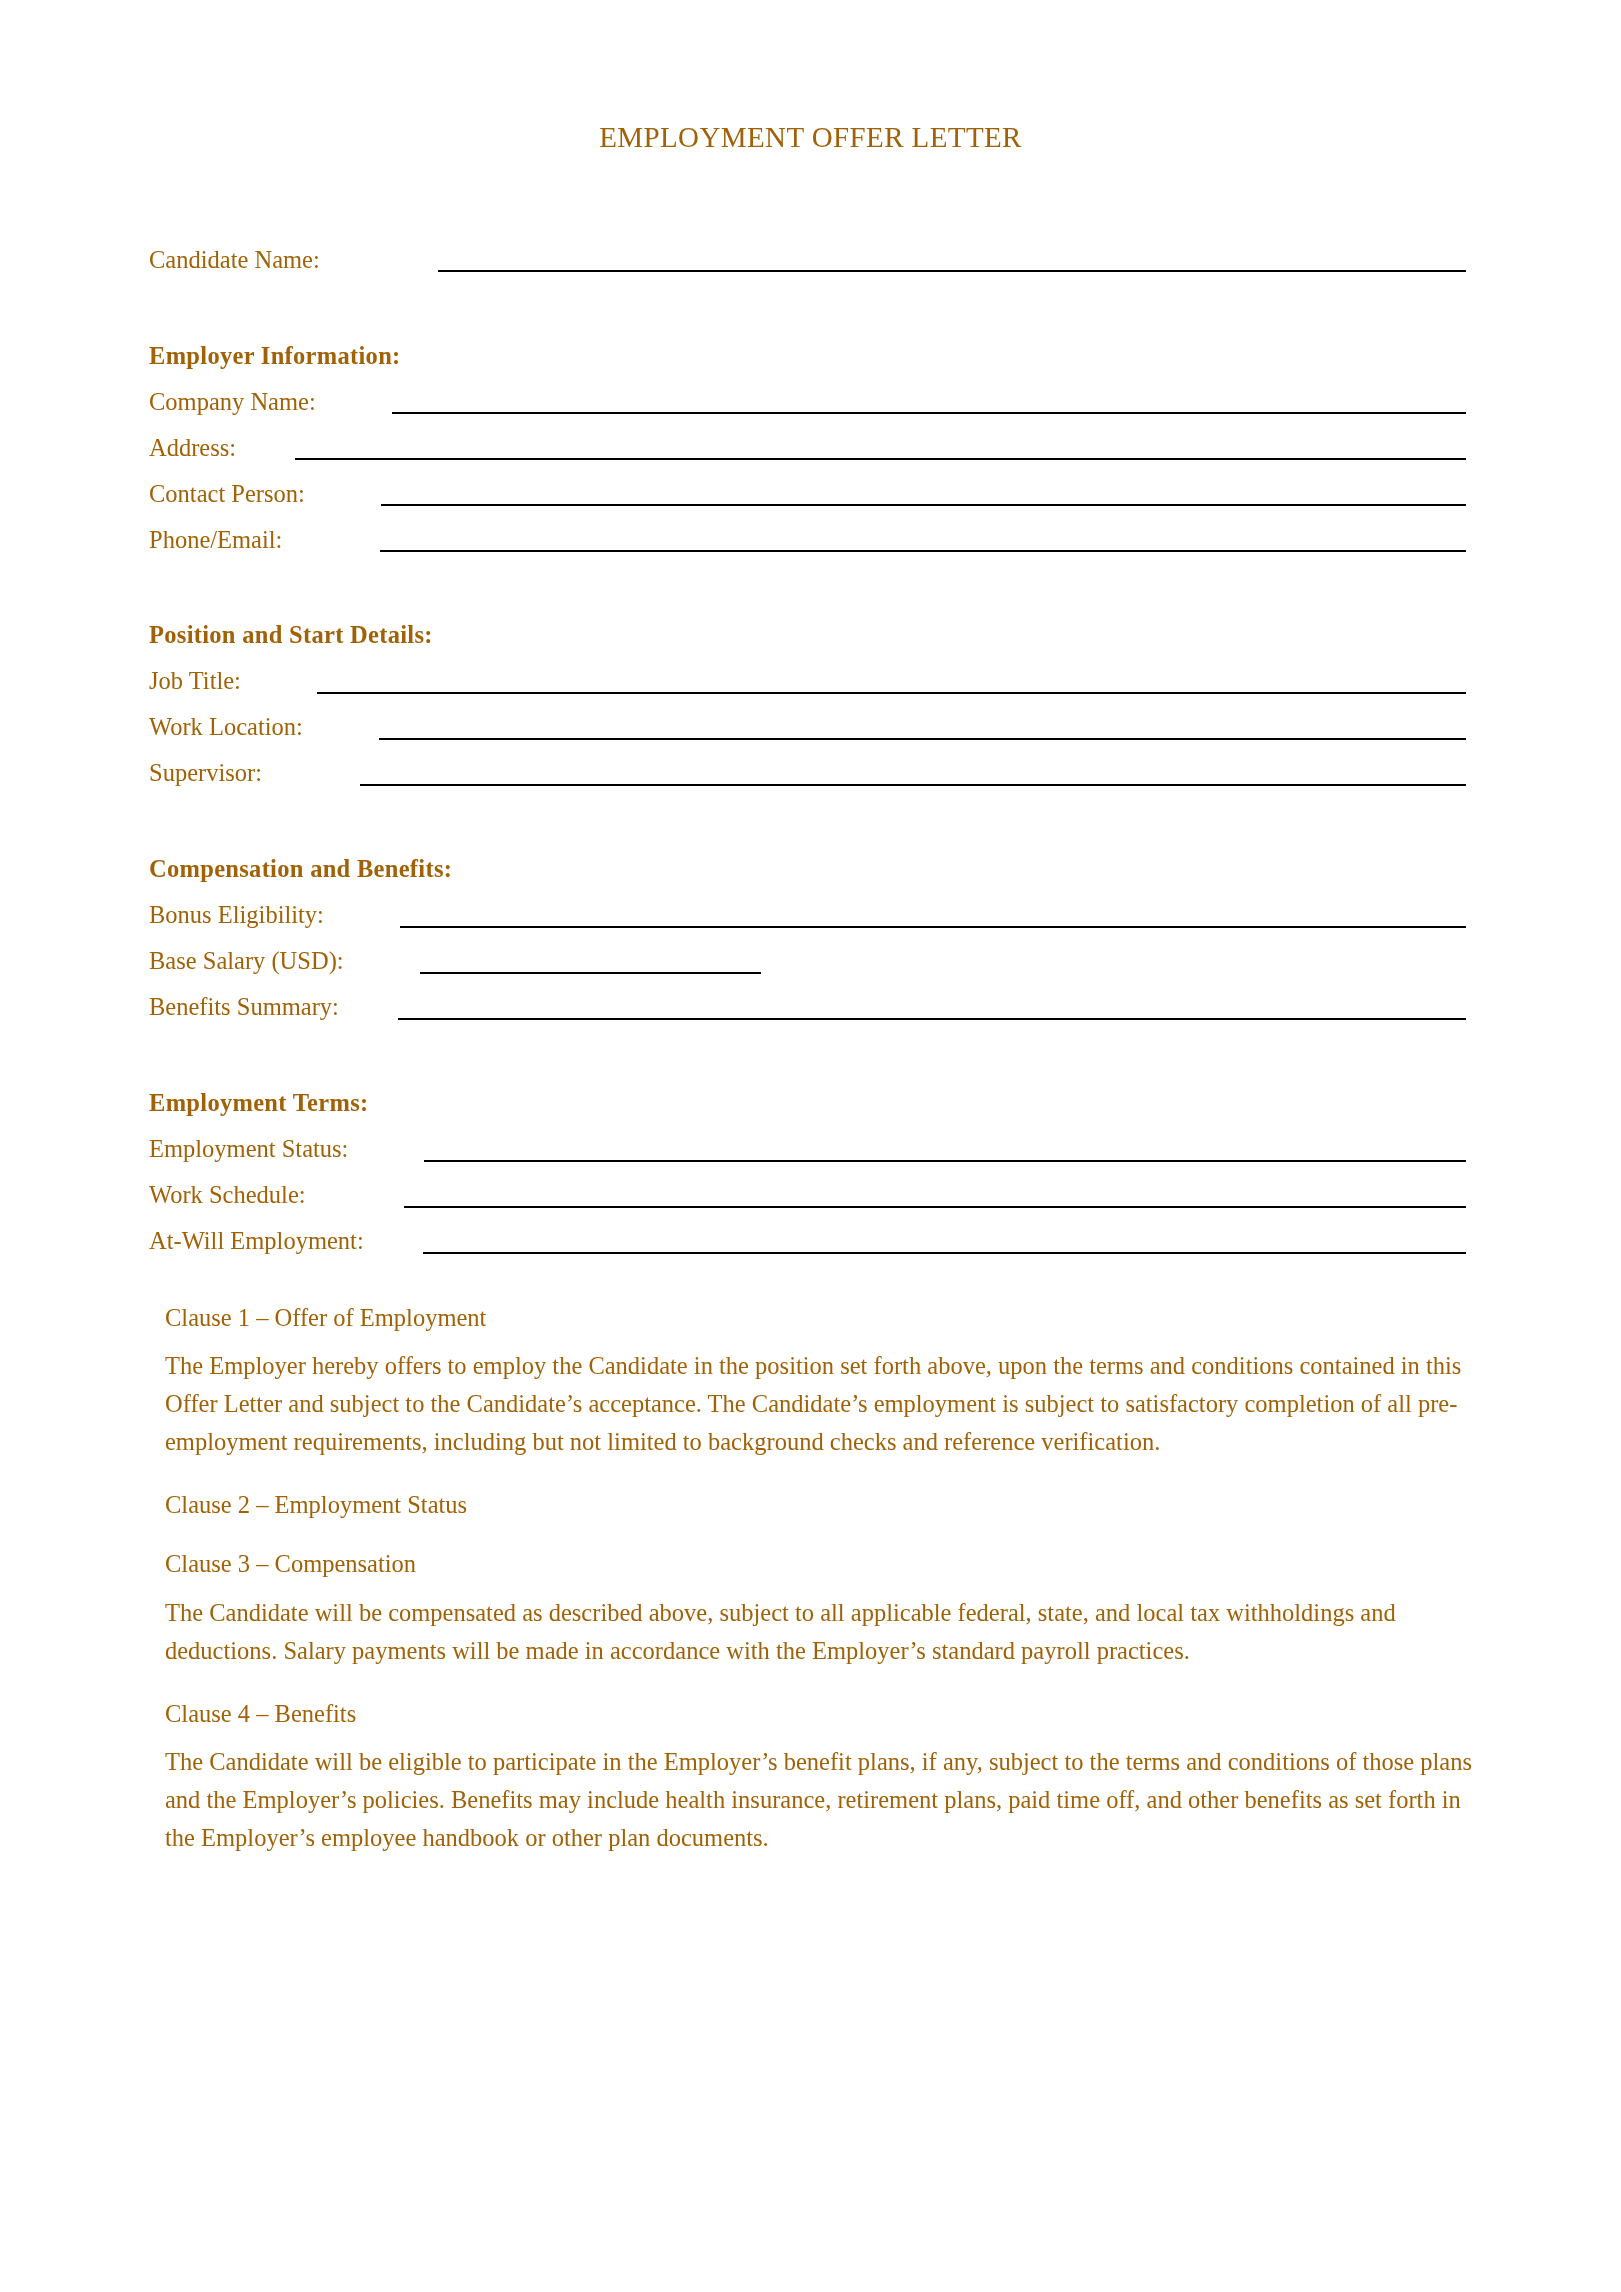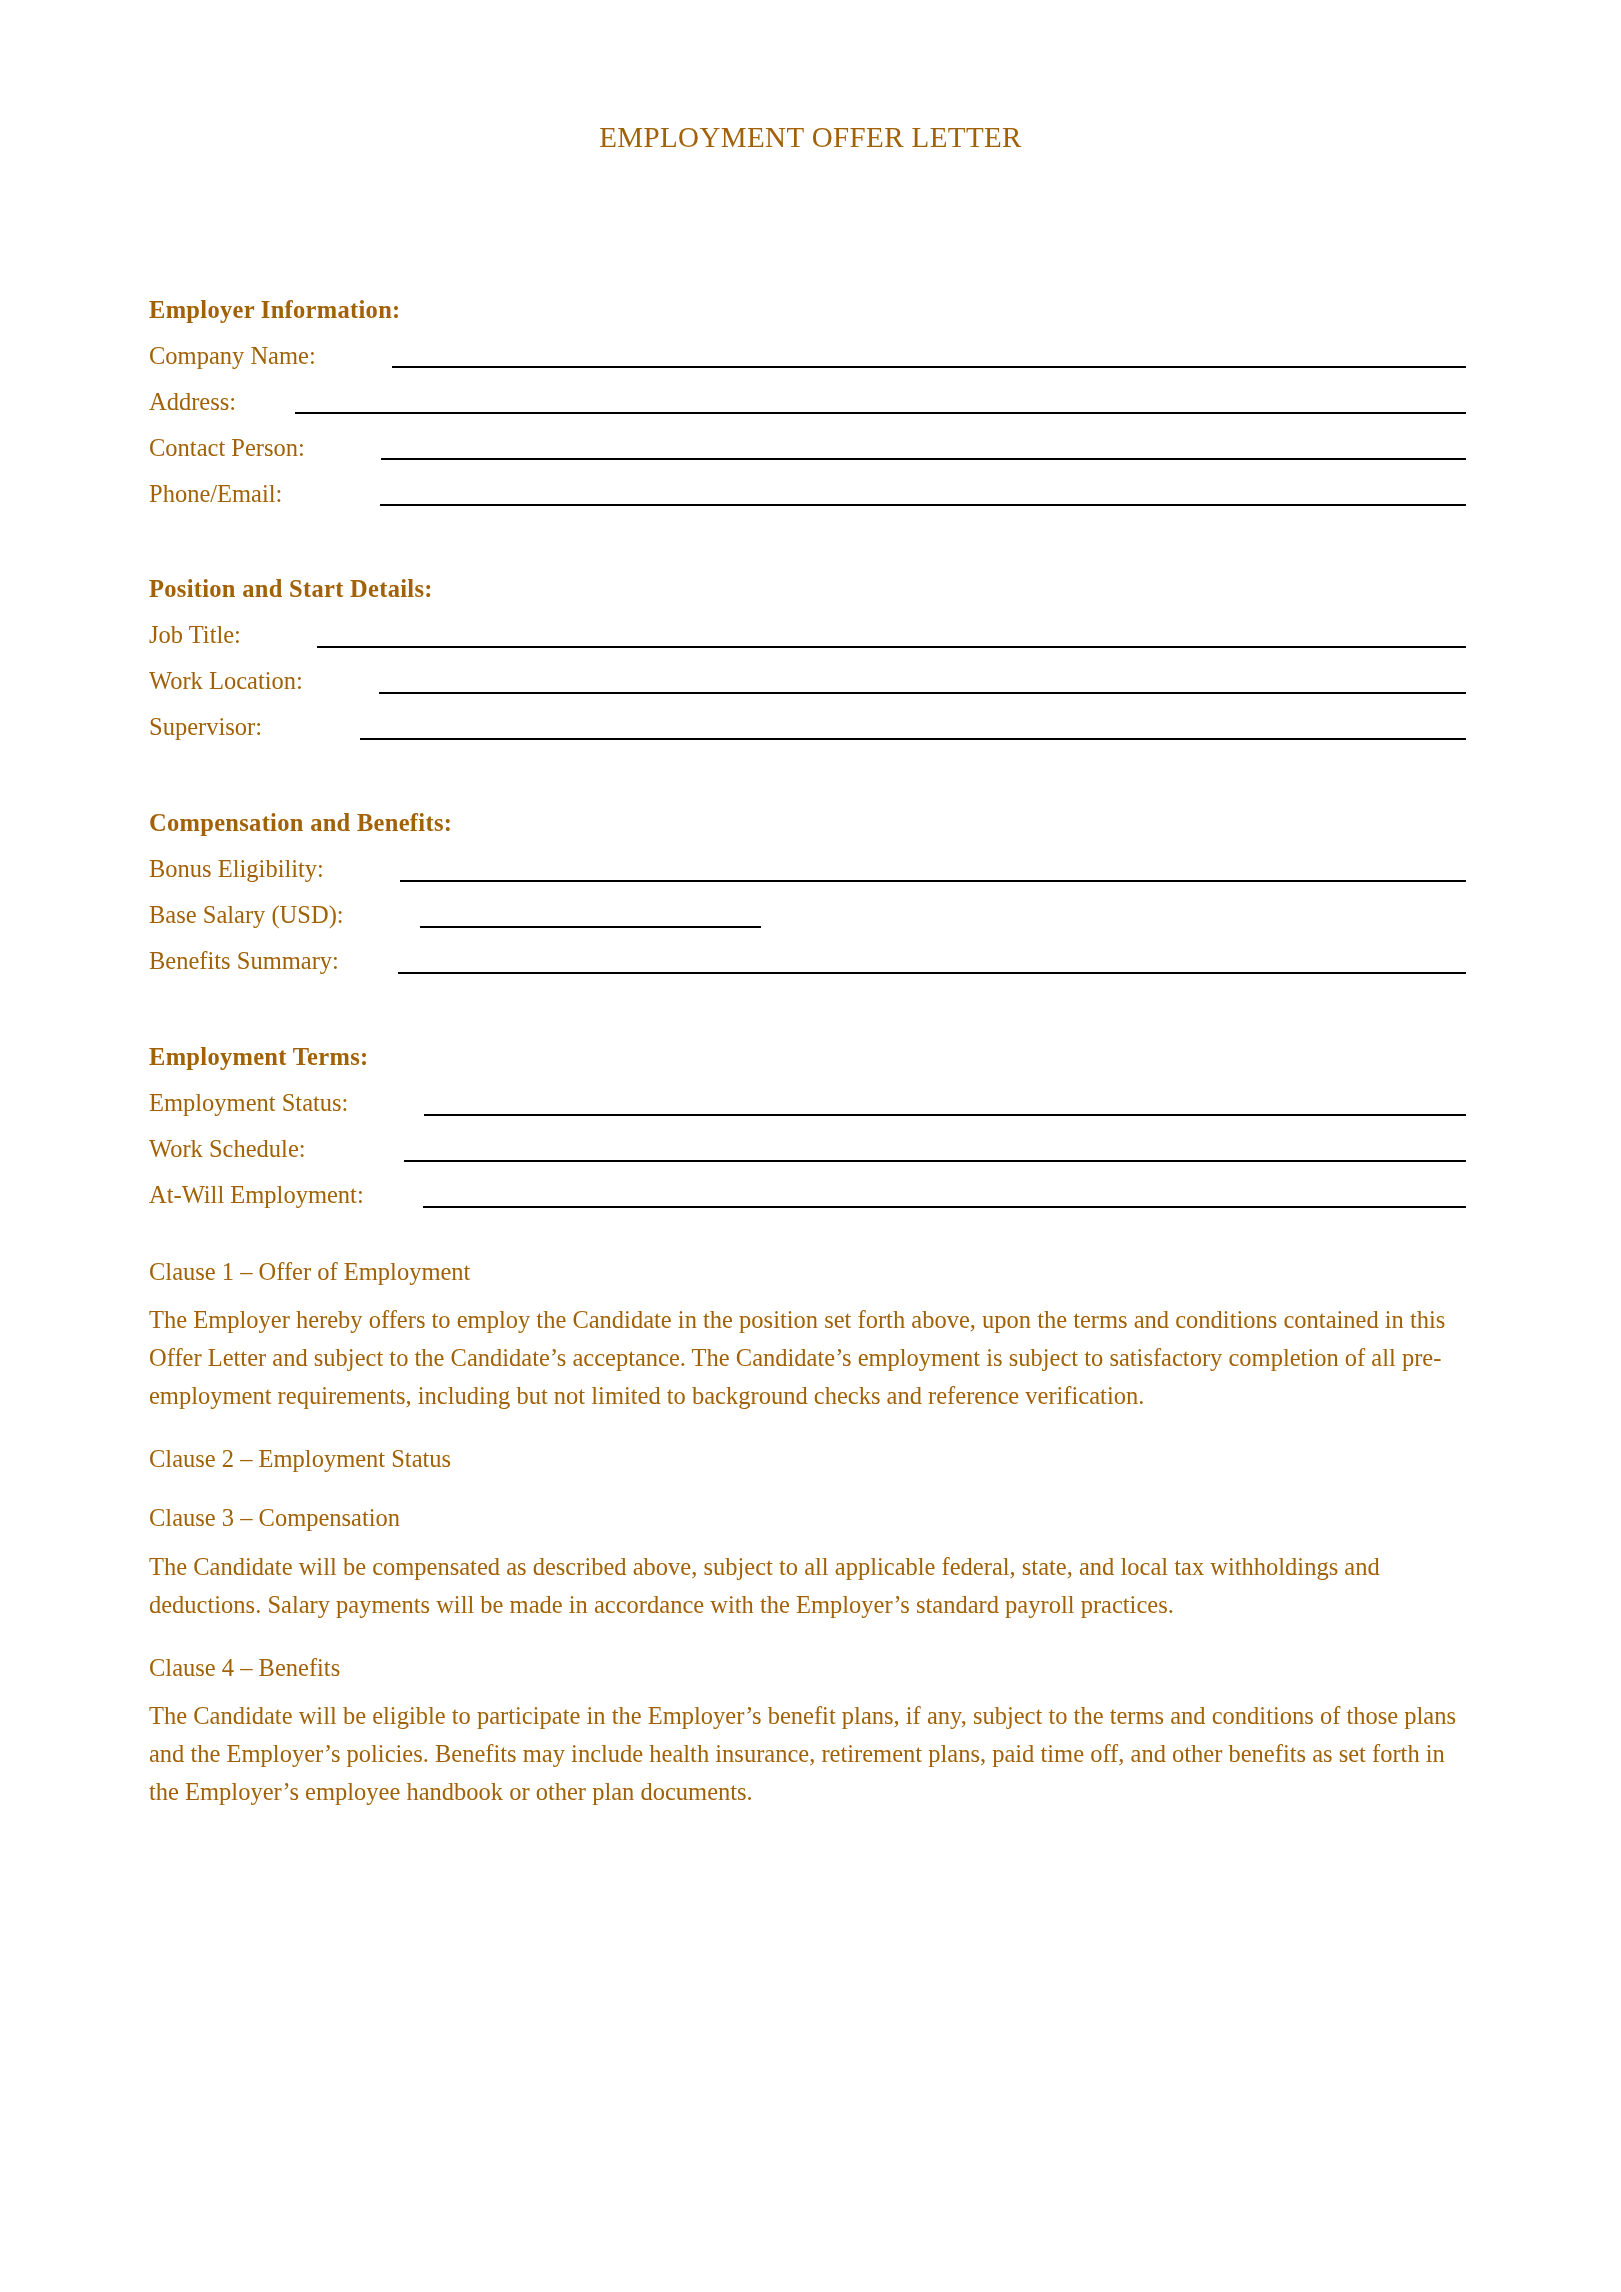--- a/index.html
+++ b/index.html
@@ -89,20 +89,21 @@
   }
 
   
   .sp-candidate   { height: 230px; }
   .sp-block       { height: 46px; }
   .sp-before-cl   { height: 45px; }
 
   
   .clause {
     margin-top: 0;
+    margin-left: 16px;
   }
   .clause + .clause {
     margin-top: 29px;
   }
   .clause-title {
     font-size: 24.5px;
     line-height: 1.25;
     margin-bottom: 13.7px;
   }
   .clause-body {
@@ -116,20 +117,25 @@
 <body>
 
 <div class="page">
 
   <div class="doc-title">EMPLOYMENT OFFER LETTER</div>
 
   <div class="content">
 
     <div class="sp-candidate"></div>
 
+    <div class="form-row">
+      <span class="form-label">Candidate Name:</span>
+      <span class="gap-xl"></span>
+      <span class="form-rule"></span>
+    </div>
 
     <div class="sp-block"></div>
 
     <div class="section-heading">Employer Information:</div>
 
     <div class="form-row">
       <span class="form-label">Company Name:</span>
       <span class="gap-md"></span>
       <span class="form-rule"></span>
     </div>

